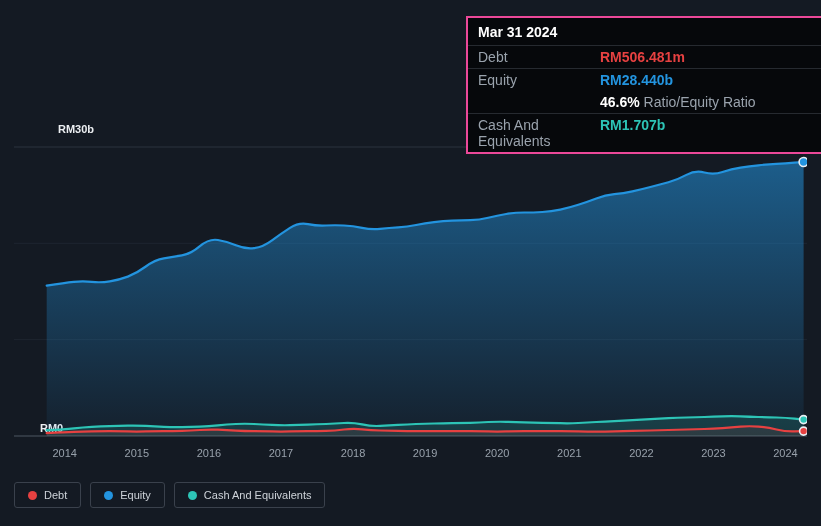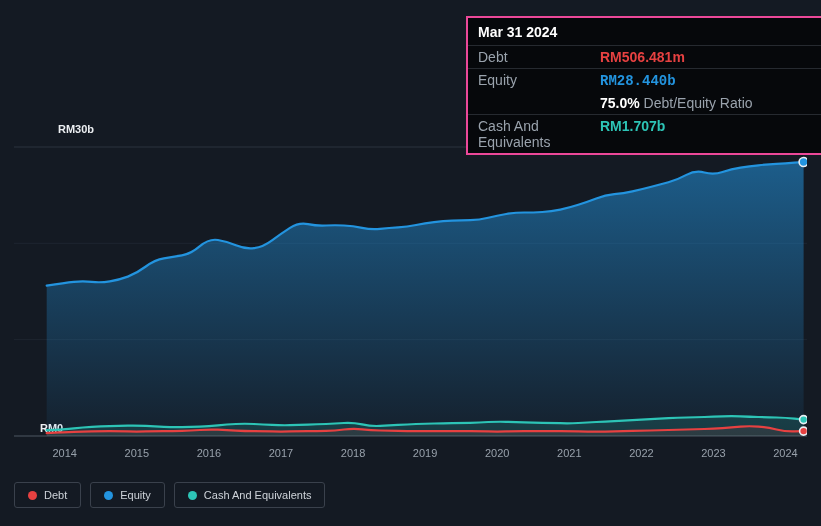--- a/index.html
+++ b/index.html
@@ -74,25 +74,25 @@
 <div class="screen">
 
   <div class="tooltip">
     <div class="tt-header">Mar 31 2024</div>
     <div class="tt-row sep">
       <span class="tt-label">Debt</span>
       <span class="tt-value" style="color: rgb(230, 65, 65);">RM506.481m</span>
     </div>
     <div class="tt-row">
       <span class="tt-label">Equity</span>
-      <span class="tt-value" style="color: rgb(35, 148, 223); font-family: Liberation Mono, monospace;">RM28.440b</span>
+      <span class="tt-value" style="color: rgb(35, 148, 223);">RM28.440b</span>
     </div>
     <div class="tt-row sep">
       <span class="tt-label"></span>
-      <span class="tt-value" style="color:#ffffff"><span>75.0%</span><span class="ratio-rest"> Debt/Equity Ratio</span></span>
+      <span class="tt-value" style="color:#ffffff"><span>46.6%</span><span class="ratio-rest"> Ratio/Equity Ratio</span></span>
     </div>
     <div class="tt-row">
       <span class="tt-label">Cash And Equivalents</span>
       <span class="tt-value" style="color: rgb(45, 196, 182);">RM1.707b</span>
     </div>
   </div>
 
   <div class="y-label top">RM30b</div>
   <div class="y-label bottom">RM0</div>
 

